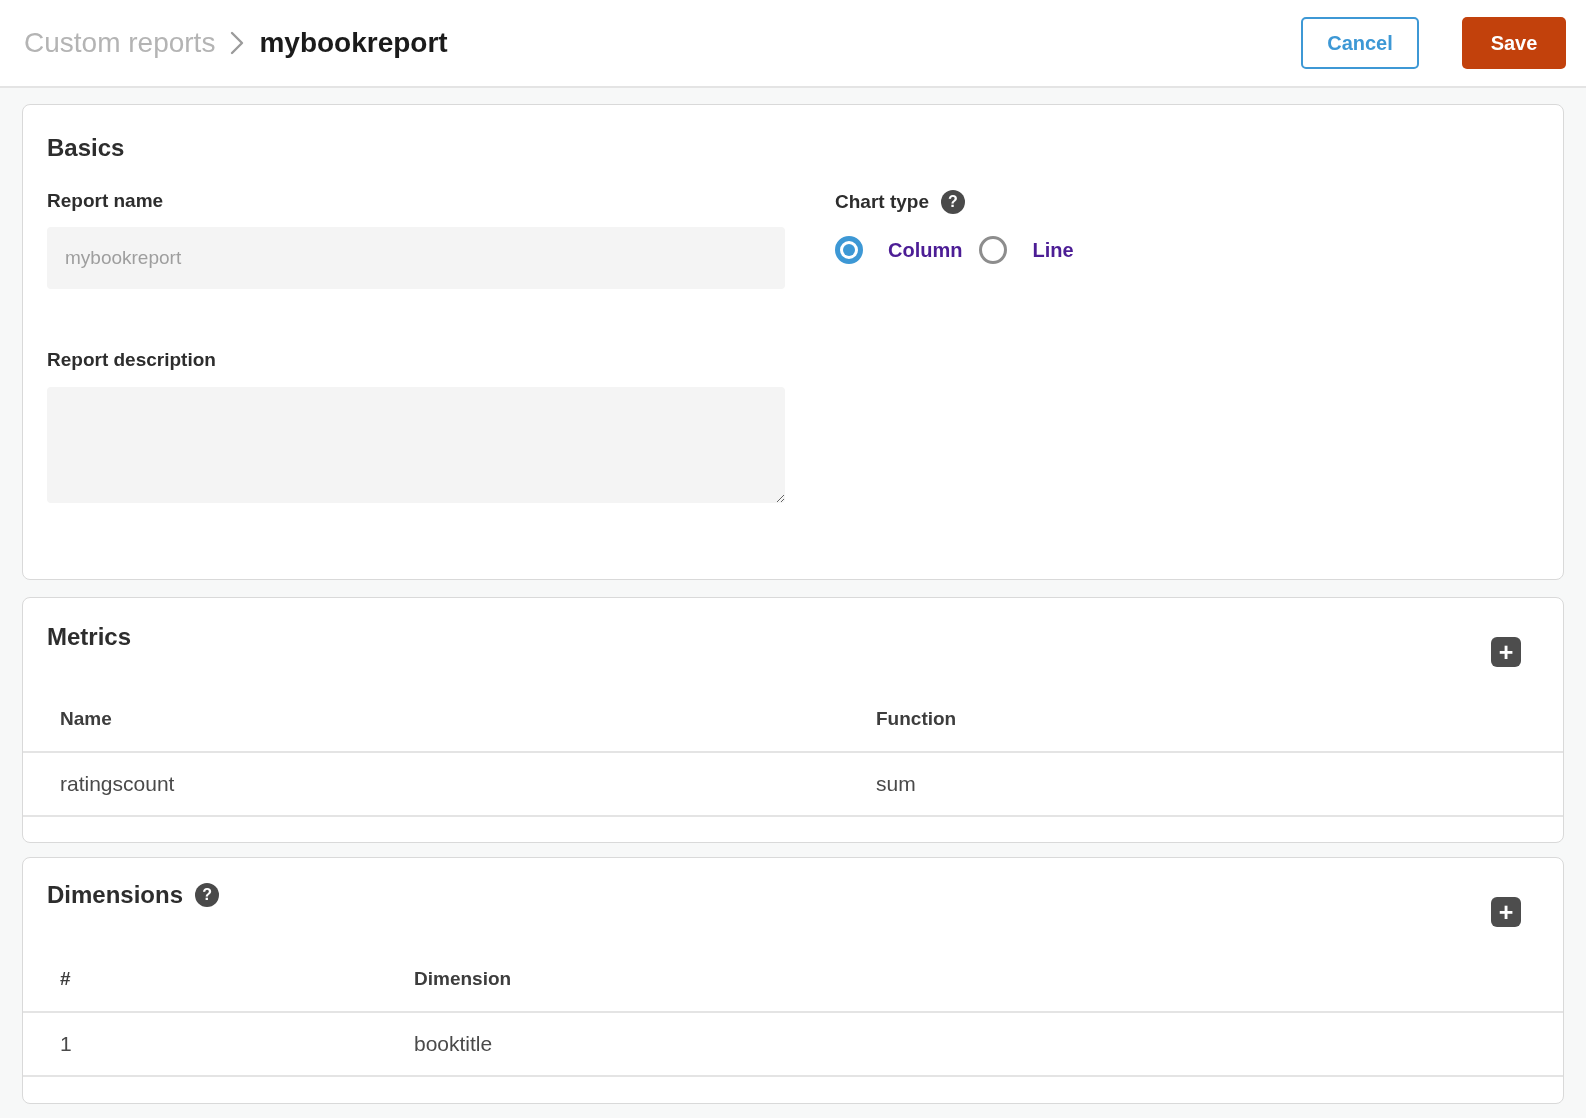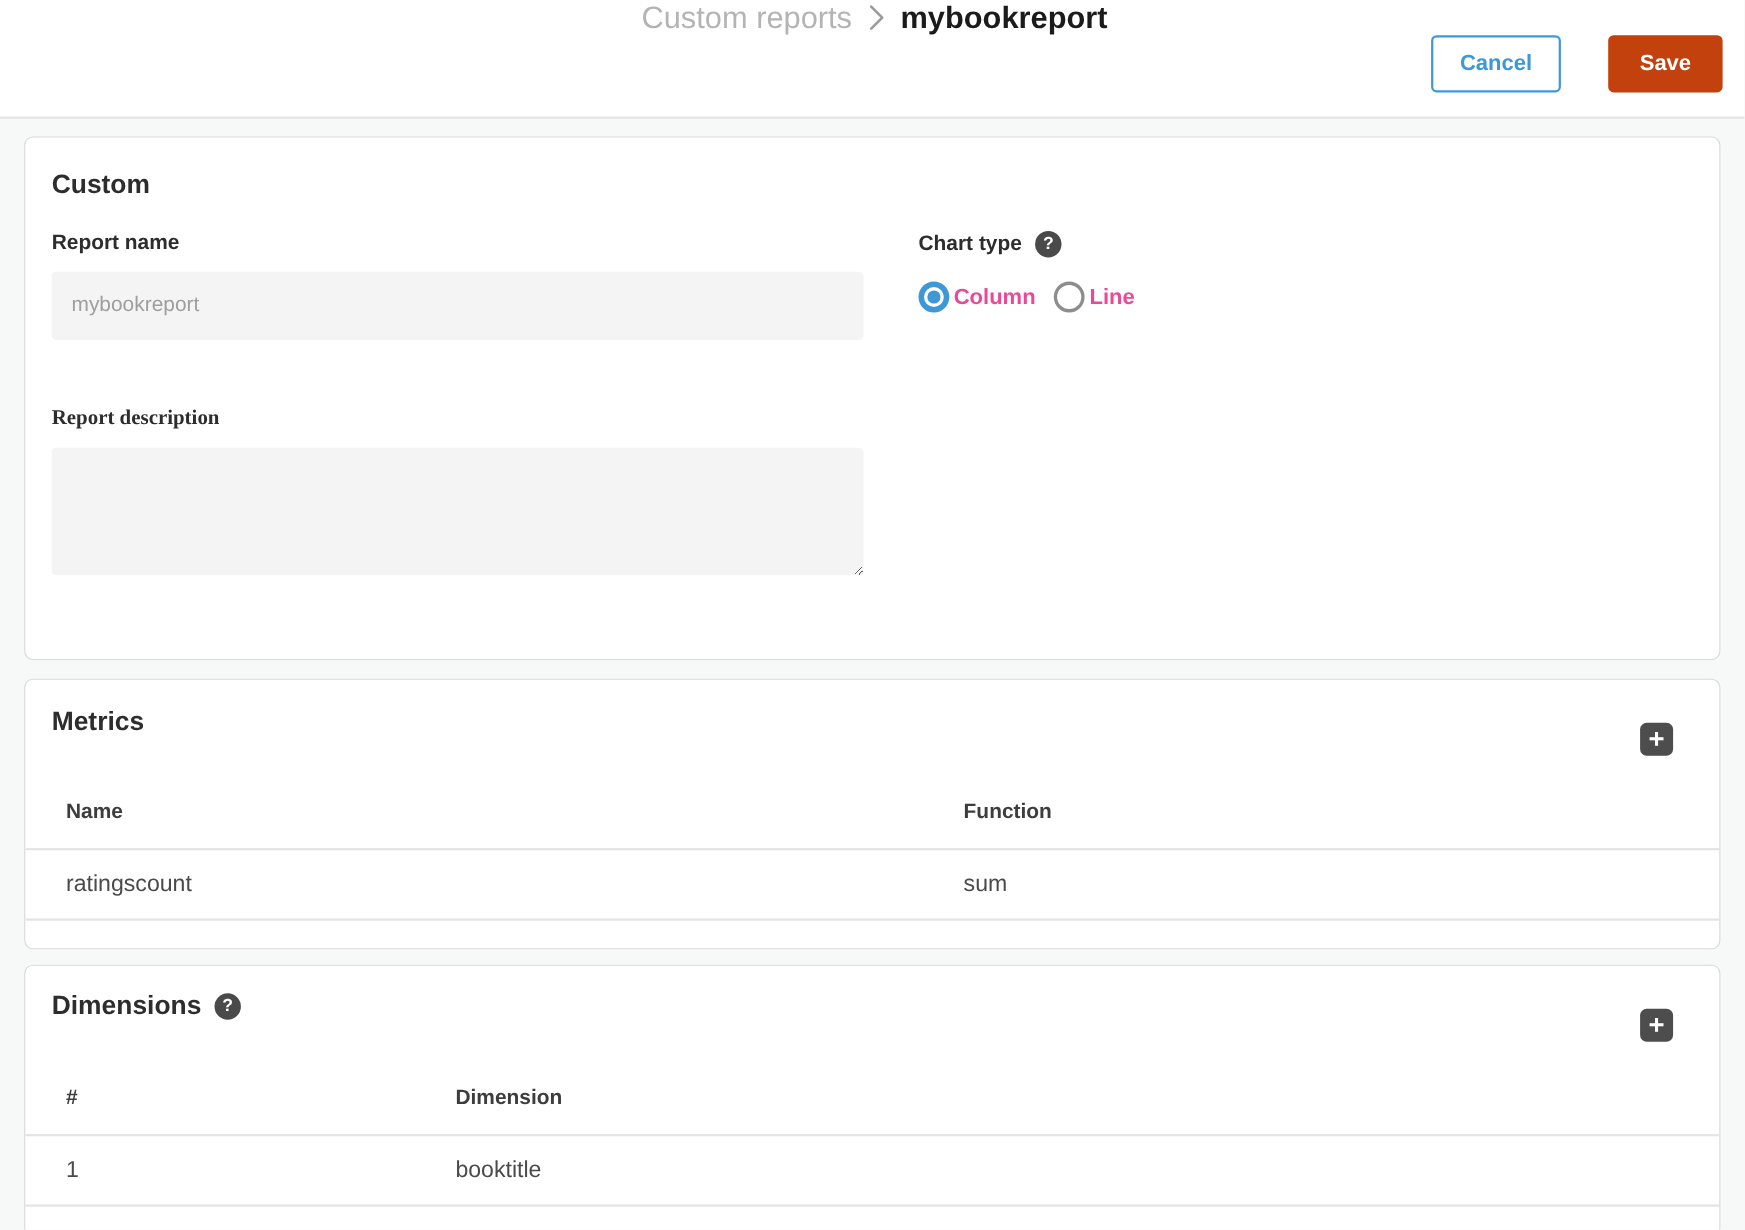--- a/index.html
+++ b/index.html
@@ -5,27 +5,26 @@
   * { margin: 0; padding: 0; box-sizing: border-box; }
   html, body { width: 1586px; height: 1118px; overflow: hidden; }
   body {
     background: #f7f8f8;
     font-family: "Liberation Sans", sans-serif;
     color: #2d2d2d;
   }
 
   
   .topbar {
-    height: 108px;
+    height: 88px;
     background: #ffffff;
     border-bottom: 2px solid #e4e4e4;
     display: flex;
     align-items: center;
     padding: 0 20px 0 24px;
-    flex-direction: column;
   }
   .breadcrumb { display: flex; align-items: center; font-size: 28px; }
   .crumb-parent { color: #b4b4b4; }
   .crumb-sep { display: flex; align-items: center; margin: 0 13px; }
   .crumb-current { font-weight: bold; color: #1b1b1b; }
   .topbar-actions { margin-left: auto; display: flex; align-items: center; gap: 43px; }
   .btn {
     height: 52px;
     border-radius: 5px;
     font-family: "Liberation Sans", sans-serif;
@@ -51,21 +50,21 @@
   .basics-left { width: 738px; }
   .basics-left .section-title { margin-bottom: 28px; }
   .label-report-name { margin-bottom: 15px; }
   .text-input {
     width: 100%; height: 62px;
     background: #f4f4f4; border: none; border-radius: 4px;
     font-family: "Liberation Sans", sans-serif;
     font-size: 19px; color: #9e9e9e;
     padding: 0 18px; outline: none;
   }
-  .label-report-desc { margin-top: 60px; margin-bottom: 16px; font-family: Liberation Serif, serif; }
+  .label-report-desc { margin-top: 60px; margin-bottom: 16px; }
   .desc-input {
     width: 100%; height: 116px;
     background: #f4f4f4; border: none; border-radius: 4px;
     resize: both; outline: none;
     font-family: "Liberation Sans", sans-serif;
     font-size: 19px; color: #4a4a4a;
     padding: 12px 18px;
   }
   .basics-right { flex: 1; padding-top: 56px; }
   .chart-type-row { display: flex; align-items: center; gap: 12px; margin-bottom: 22px; }
@@ -77,21 +76,21 @@
     flex: none;
   }
   .radio-row { display: flex; align-items: center; }
   .radio { width: 28px; height: 28px; border-radius: 50%; flex: none; cursor: pointer; }
   .radio-selected { border: 5px solid #3d98d5; position: relative; }
   .radio-selected::after {
     content: ""; position: absolute; left: 3px; top: 3px; right: 3px; bottom: 3px;
     background: #3d98d5; border-radius: 50%;
   }
   .radio-unselected { border: 3px solid #8d8d8d; }
-  .radio-label { font-size: 20px; font-weight: 600; color: #ec4899; margin-left: 4px; cursor: pointer; }
+  .radio-label { font-size: 20px; font-weight: 600; color: #4c1d95; margin-left: 25px; cursor: pointer; }
   .radio-gap { margin-left: 17px; }
 
   
   .card-table { overflow: hidden; }
   .card-metrics    { margin-top: 17px; height: 246px; }
   .card-dimensions { margin-top: 14px; height: 247px; }
   .card-head {
     height: 88px;
     display: flex; align-items: flex-start; justify-content: space-between;
     padding: 25px 42px 0 24px;
@@ -133,21 +132,21 @@
   <div class="topbar-actions">
     <button class="btn btn-cancel">Cancel</button>
     <button class="btn btn-save">Save</button>
   </div>
 </header>
 
 <main>
 
   <section class="card card-basics">
     <div class="basics-left">
-      <h2 class="section-title">Custom</h2>
+      <h2 class="section-title">Basics</h2>
       <div class="field-label label-report-name">Report name</div>
       <input class="text-input" type="text" value="mybookreport" style="">
       <div class="field-label label-report-desc">Report description</div>
       <textarea class="desc-input" style=""></textarea>
     </div>
     <div class="basics-right">
       <div class="chart-type-row">
         <span class="field-label">Chart type</span>
         <span class="help-icon">?</span>
       </div>

